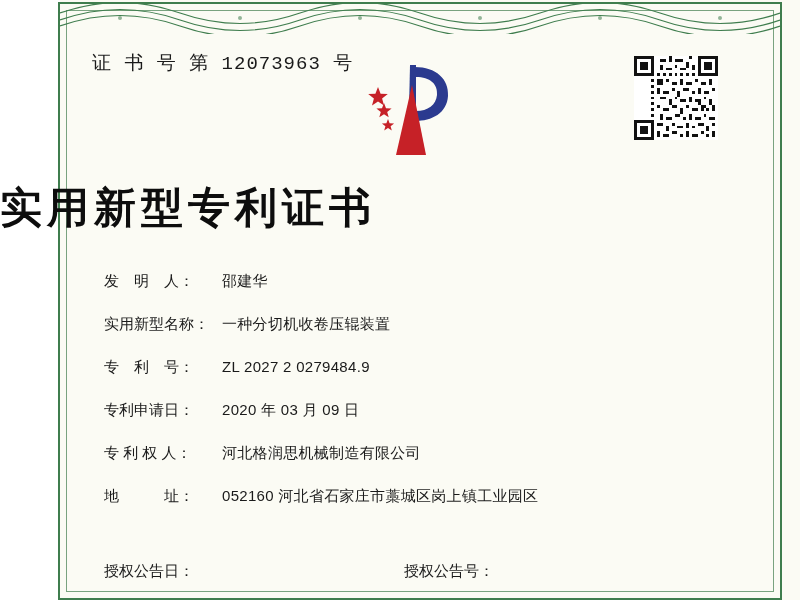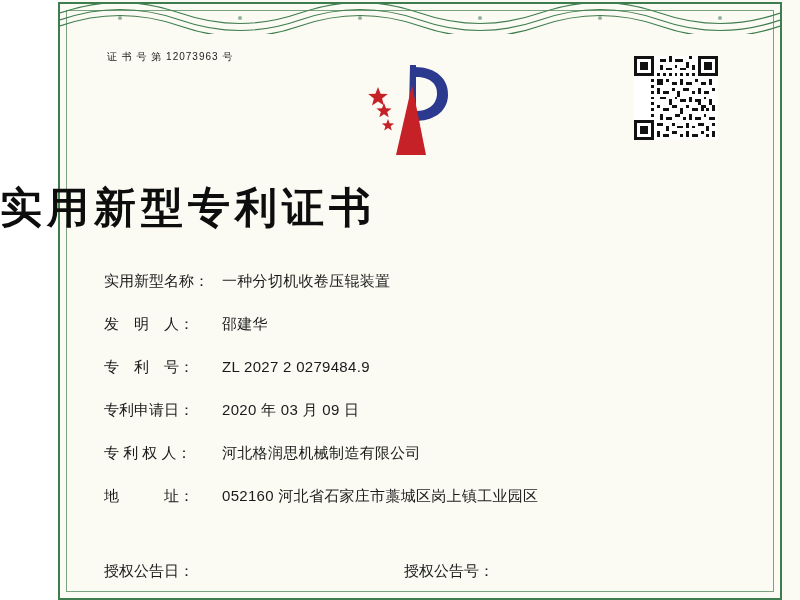--- a/index.html
+++ b/index.html
@@ -67,26 +67,27 @@
     right: 82px;
     top: 56px;
     width: 84px;
     height: 84px;
   }
   .qr canvas, .qr svg { display:block; }
 
   
   .cert-no {
     position: absolute;
-    left: 107px;
+    left: 92px;
     top: 50px;
-    font-size: 10px;
+    font-size: 19px;
     color: #1a1a1a;
     letter-spacing: 1px;
     white-space: nowrap;
+    font-family: Liberation Mono, monospace;
   }
 
   
   .logo {
     position: absolute;
     left: 352px;
     top: 55px;
     width: 110px;
     height: 110px;
   }
@@ -301,27 +302,27 @@
         <polygon points="42,74 43.6,78.2 48.1,78.4 44.6,81.2 45.8,85.5 42,83 38.2,85.5 39.4,81.2 35.9,78.4 40.4,78.2" transform="translate(-6,-10)"></polygon>
       </g>
     </svg>
   </div>
 
   <div class="title">实用新型专利证书</div>
 
   <div class="fields">
 
     <div class="row">
+      <span class="label">发　明　人：</span>
+      <span class="value">邵建华</span>
+    </div>
+
+    <div class="row">
       <span class="label">实用新型名称：</span>
       <span class="value">一种分切机收卷压辊装置</span>
-    </div>
-
-    <div class="row">
-      <span class="label">发　明　人：</span>
-      <span class="value">邵建华</span>
     </div>
 
     <div class="row">
       <span class="label">专　利　号：</span>
       <span class="value">ZL 2027 2 0279484.9</span>
     </div>
 
     <div class="row">
       <span class="label">专利申请日：</span>
       <span class="value">2020 年 03 月 09 日</span>

